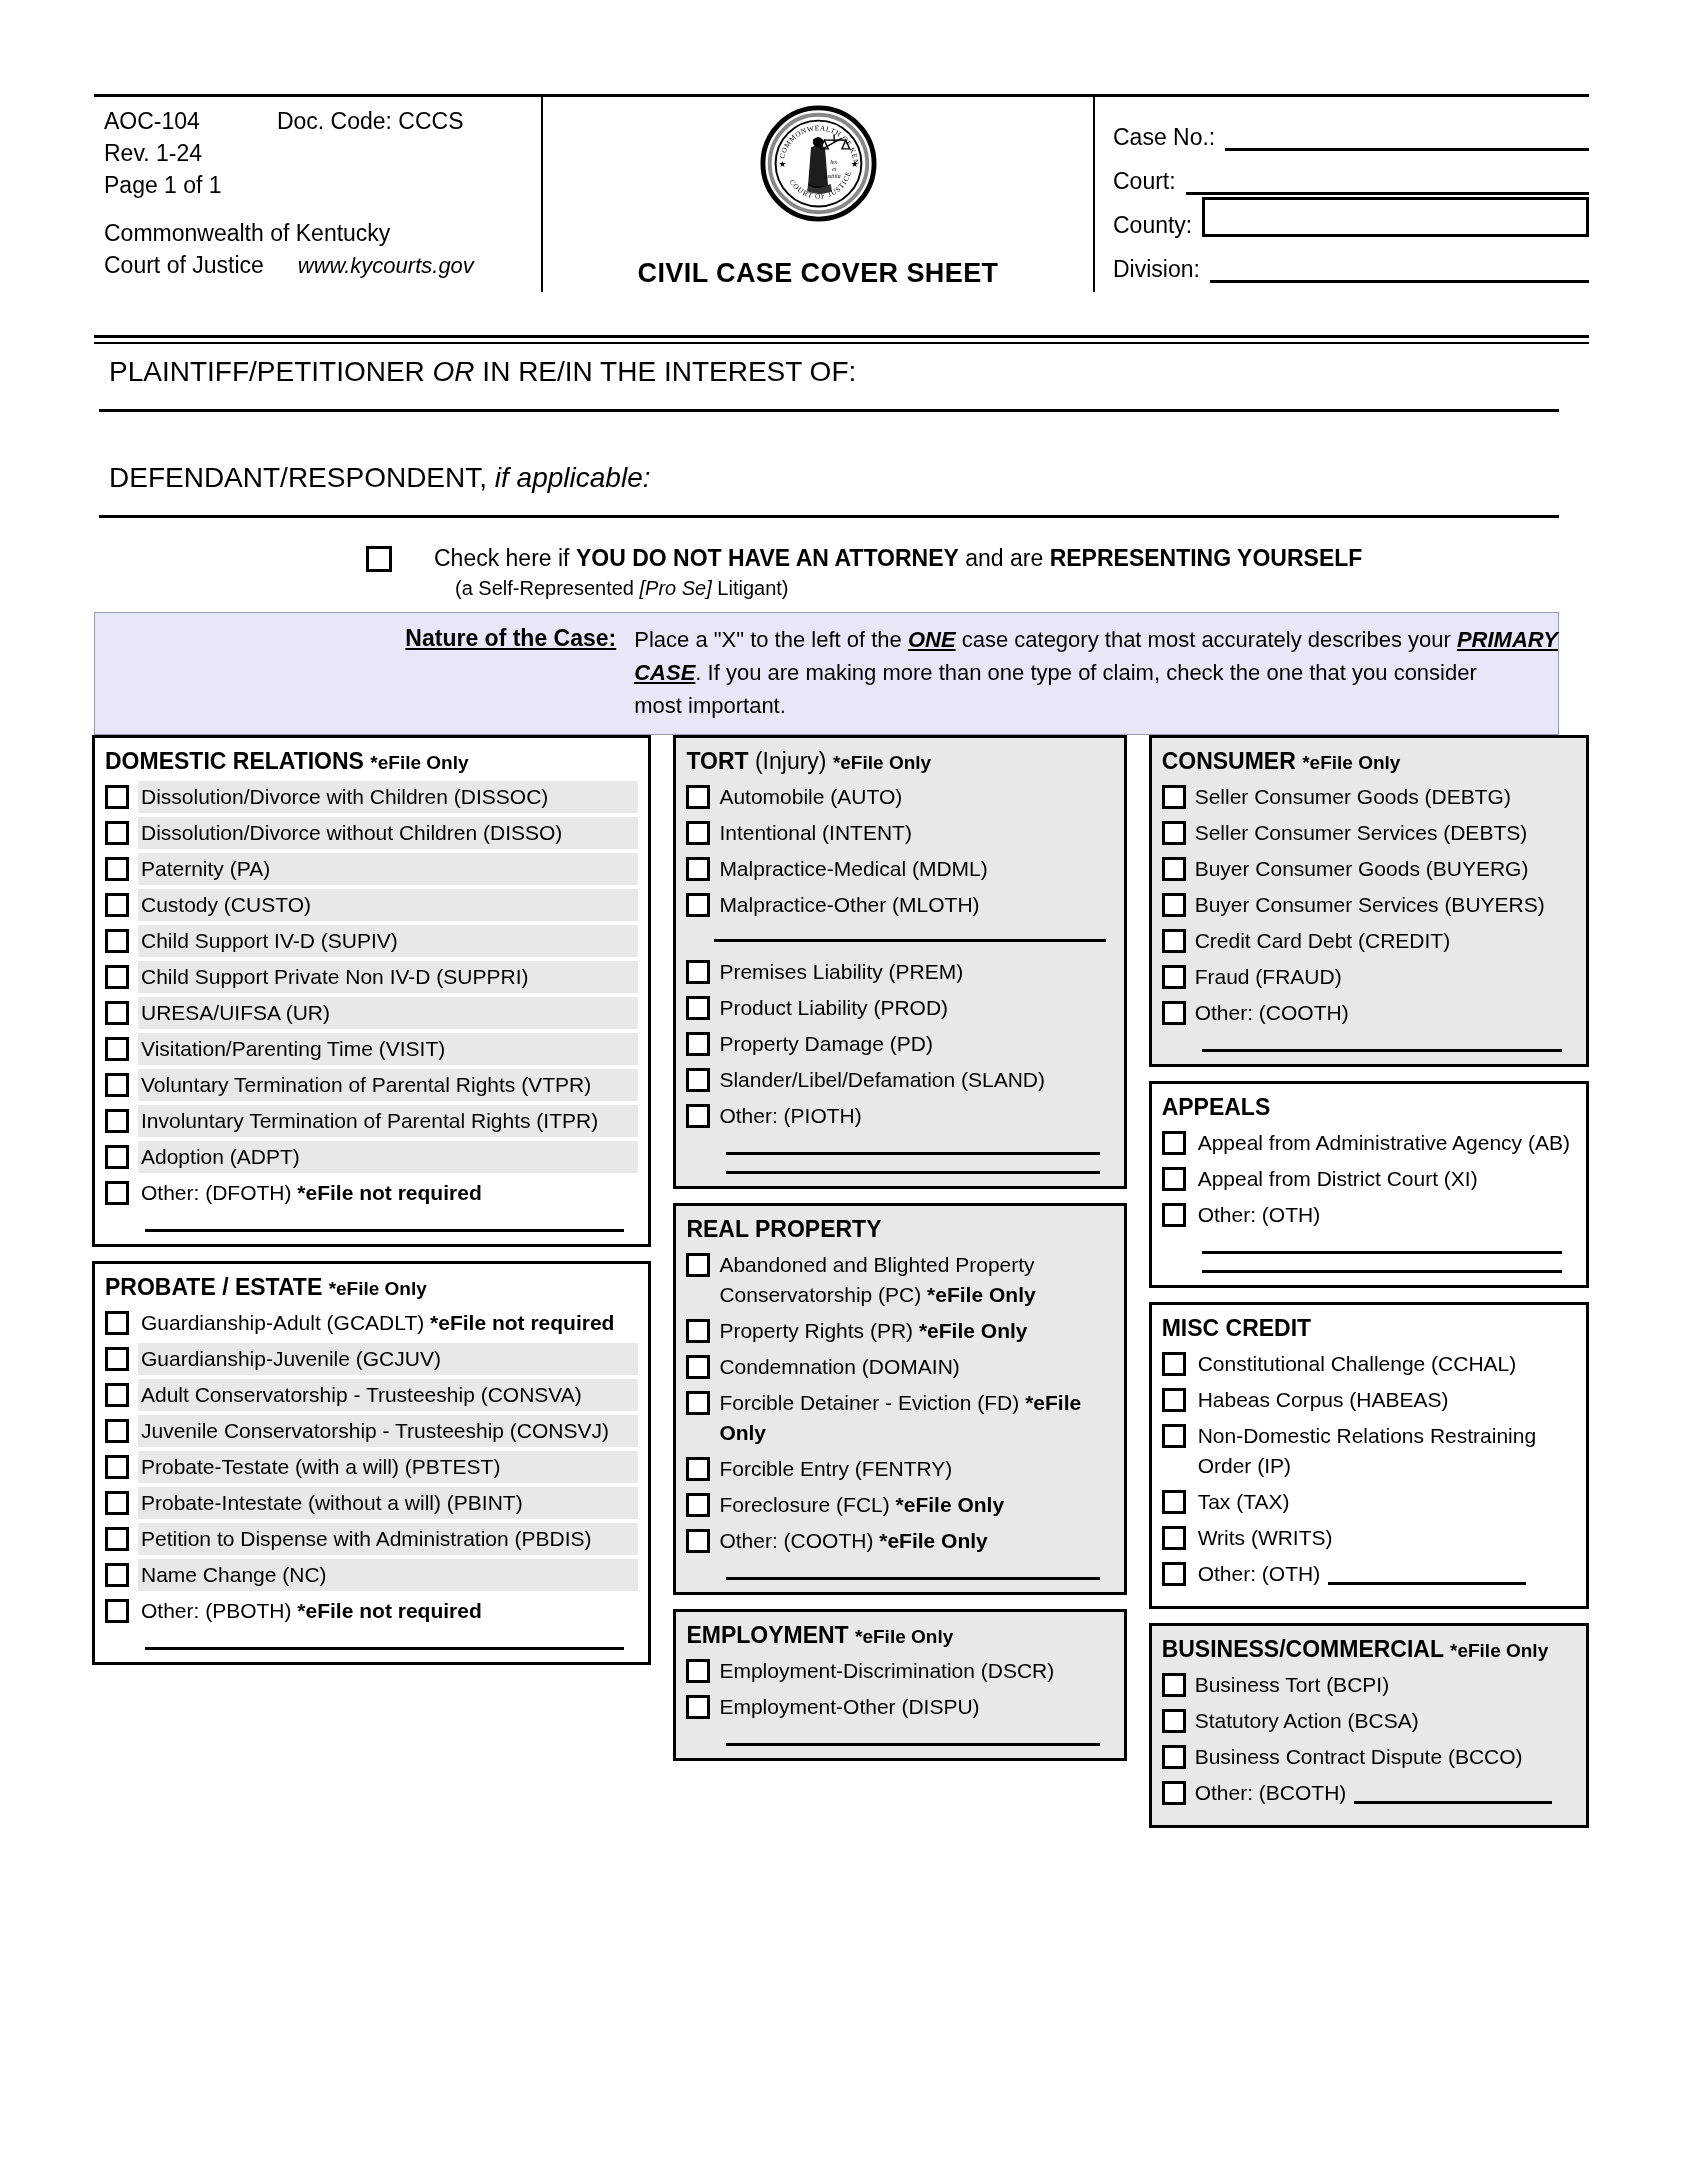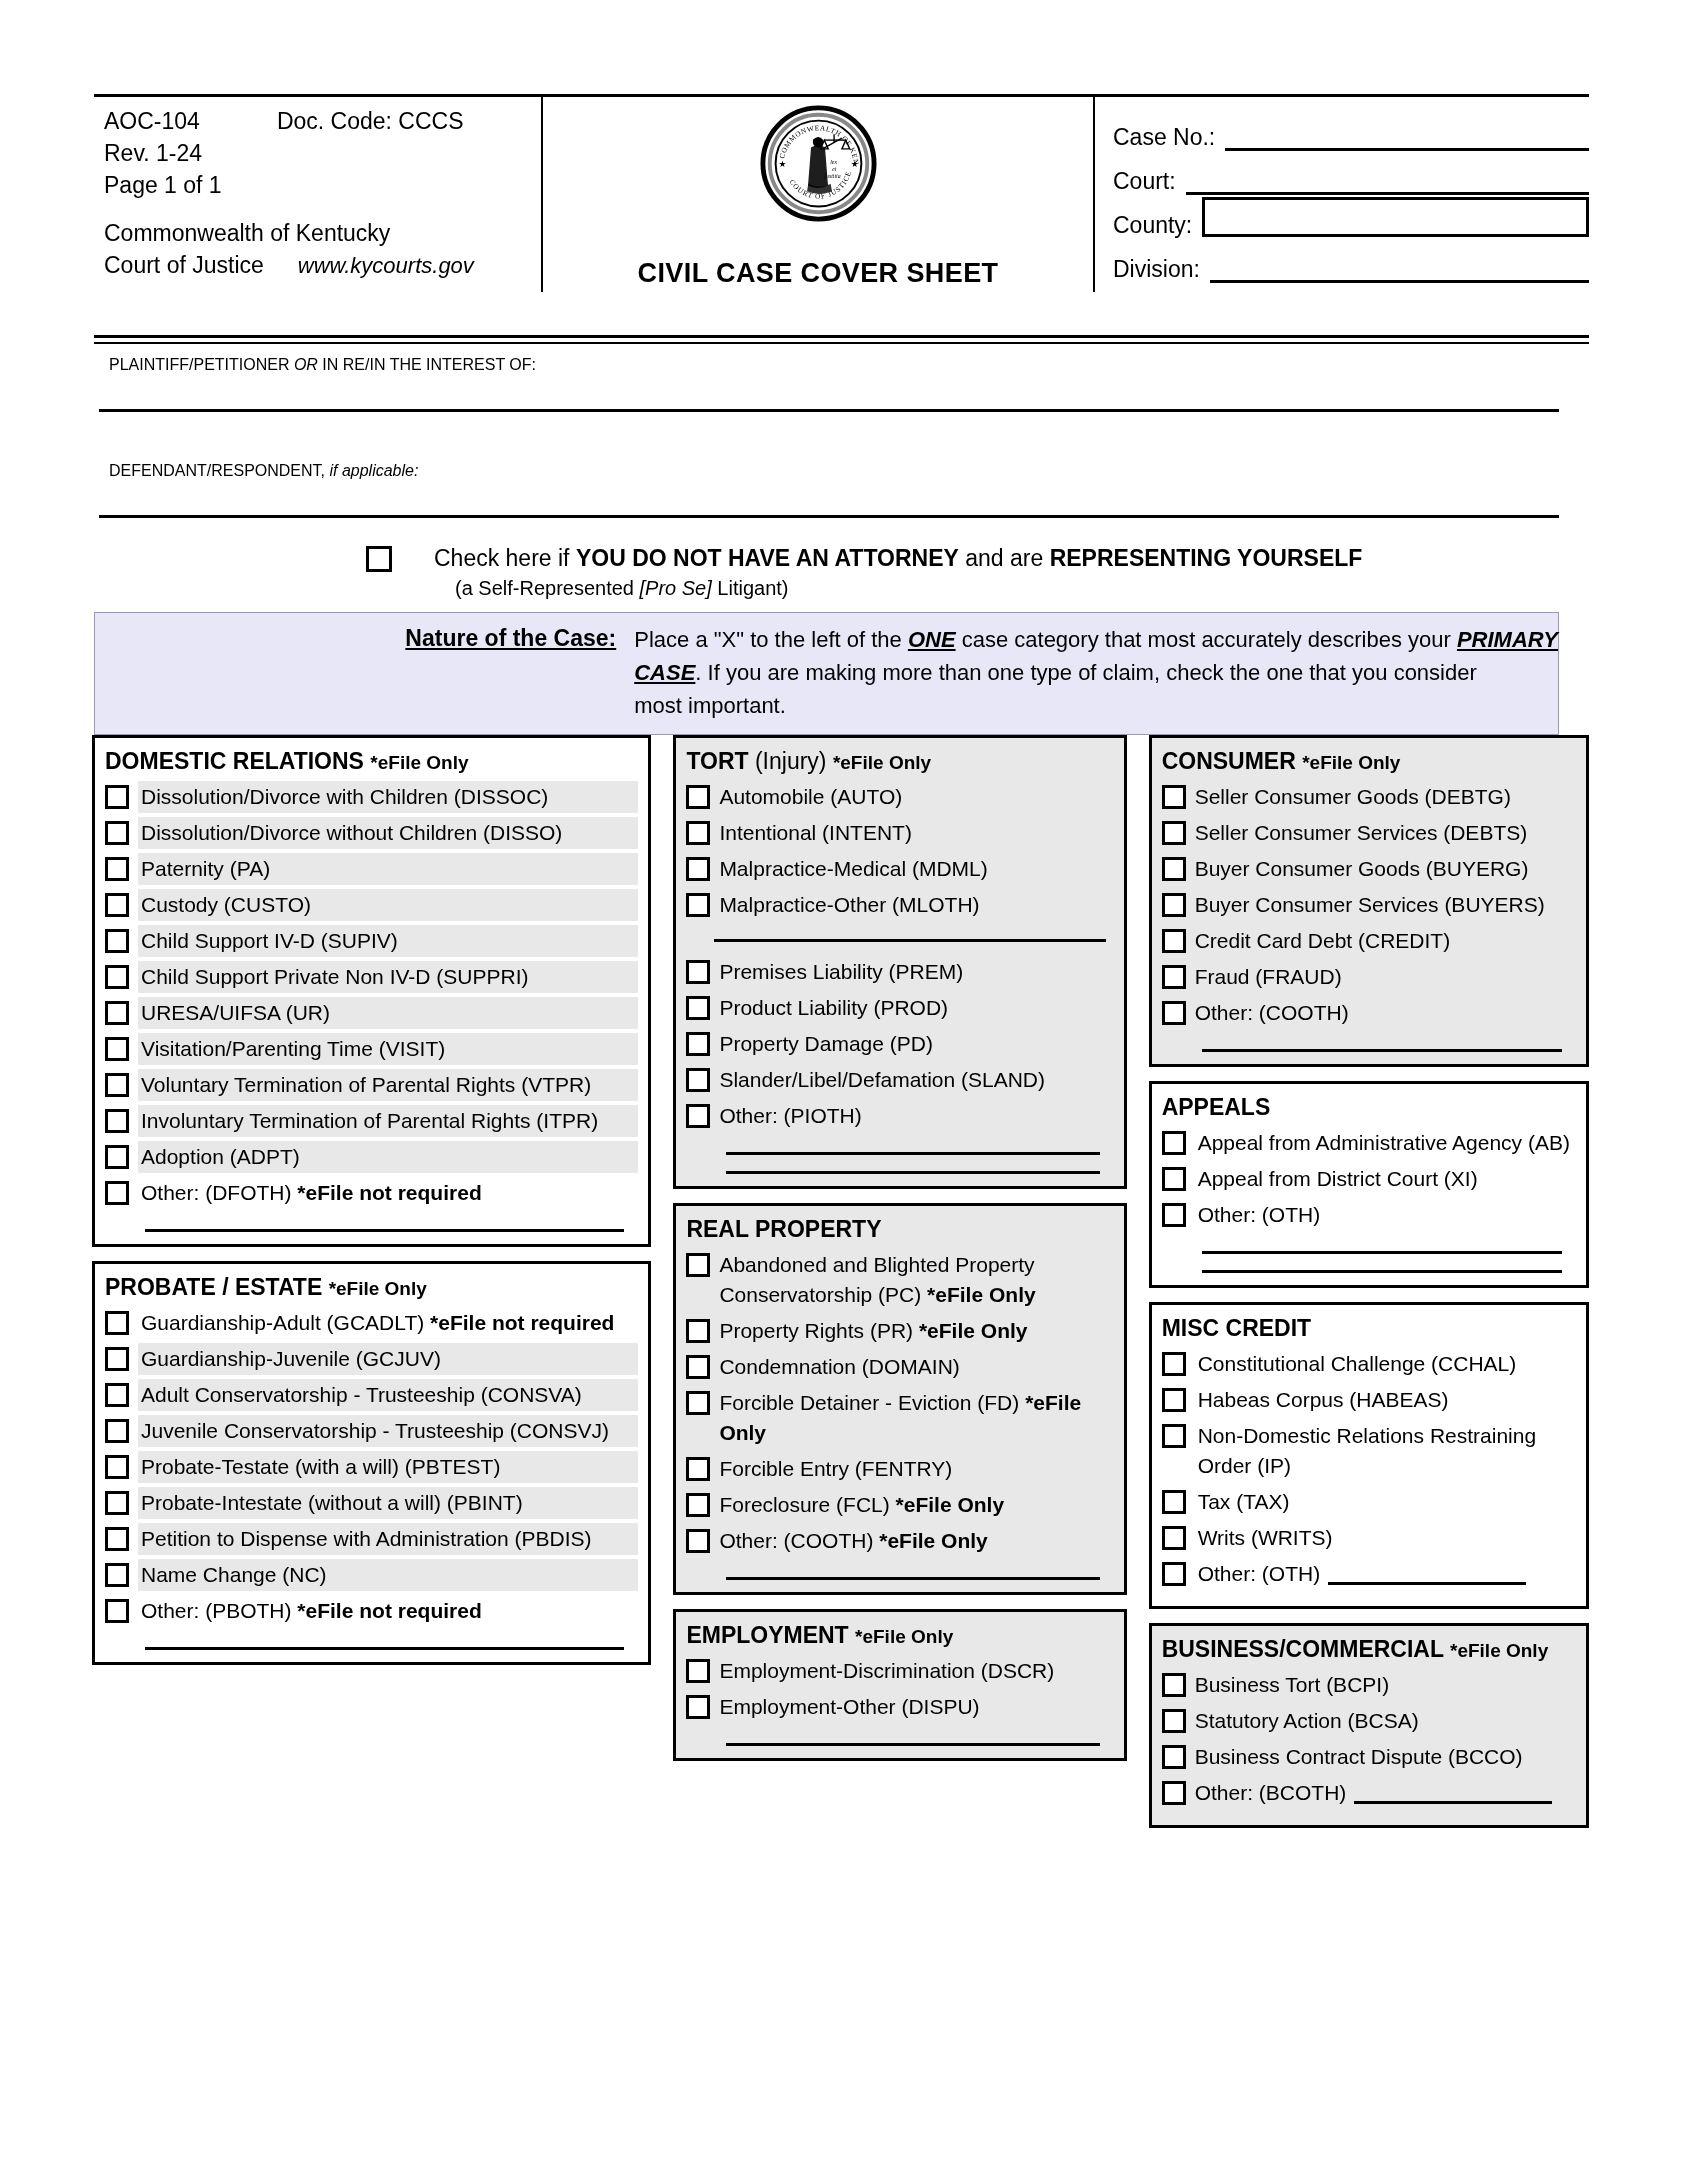--- a/index.html
+++ b/index.html
@@ -21,21 +21,21 @@
 
   .frow{display:flex;align-items:flex-end;font-size:23px;height:44px;}
   .frow .lab{white-space:nowrap;}
   .frow .rule{flex:1;border-bottom:3px solid #000;margin-left:10px;height:26px;}
   .frow .boxfield{flex:1;border:3px solid #000;height:34px;margin-left:10px;margin-bottom:2px;background:#fff;}
 
   .hdr-bottom{position:absolute;left:94px;top:335px;width:1495px;border-top:3px solid #000;}
   .hdr-bottom2{position:absolute;left:94px;top:342px;width:1495px;border-top:2px solid #000;}
 
   
-  .party-label{position:absolute;font-size:16px;white-space:nowrap;}
+  .party-label{position:absolute;font-size:28px;white-space:nowrap;}
   .party-rule{position:absolute;border-bottom:3px solid #000;}
 
   
   .prose{position:absolute;left:366px;top:543px;width:1168px;}
   .prose-row{display:flex;align-items:flex-start;}
   .cbx{width:26px;height:26px;border:3px solid #000;background:#fff;box-sizing:border-box;flex:none;margin-top:3px;}
   .prose-txt{font-size:23px;line-height:30px;margin-left:42px;}
   .prose-sub{font-size:20px;margin-left:89px;margin-top:4px;}
   b.h{font-weight:bold;}
 

